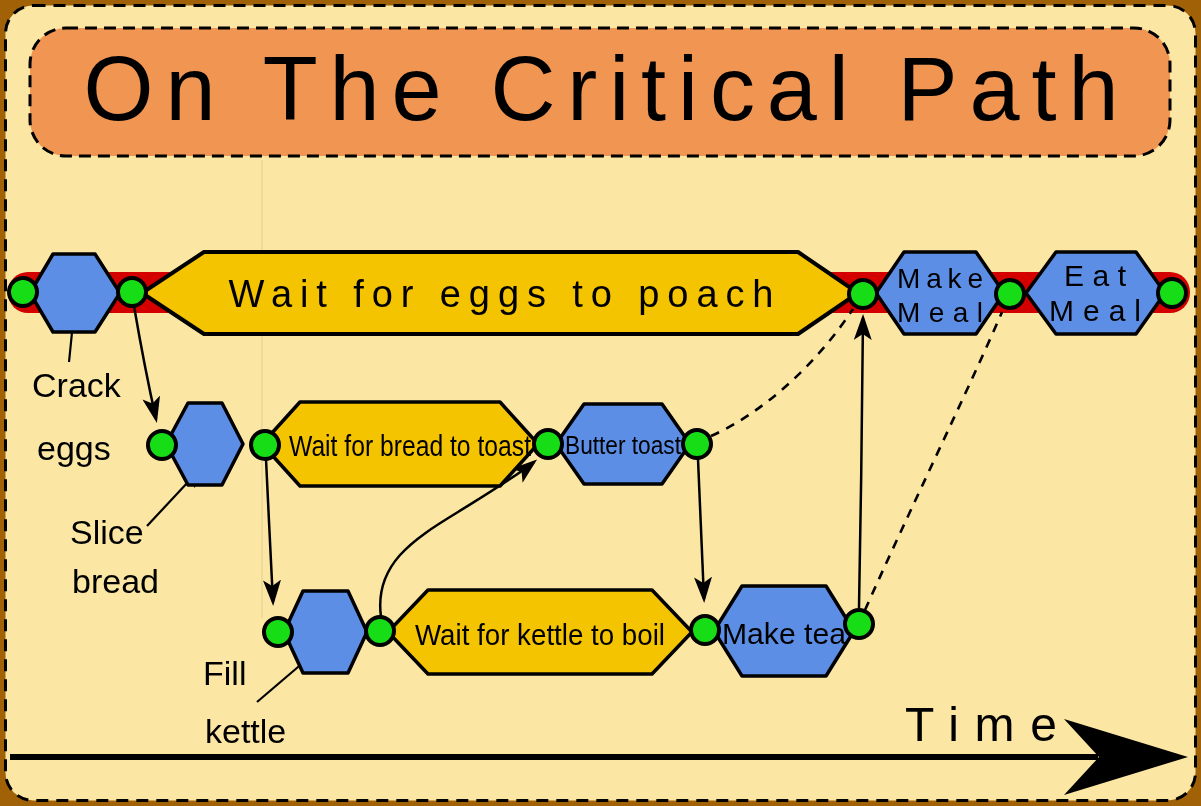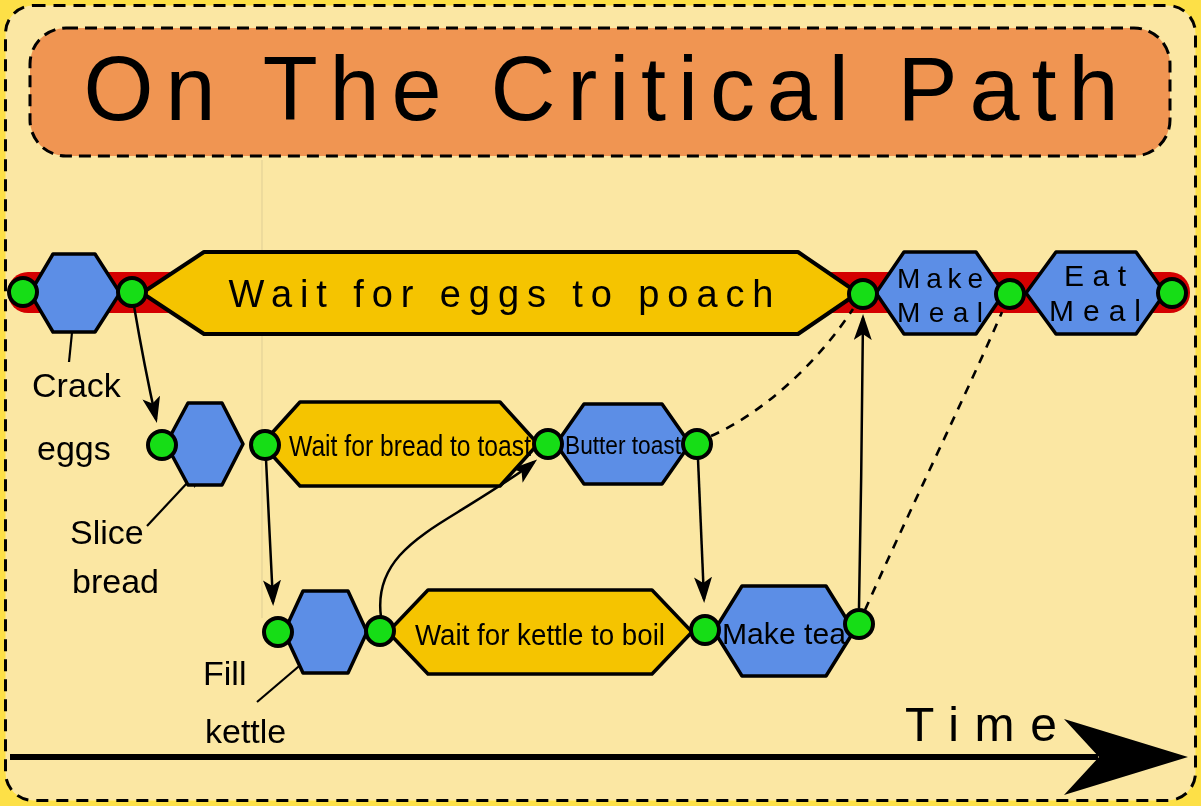--- a/index.html
+++ b/index.html
@@ -1,16 +1,16 @@
 <!DOCTYPE html>
 <html><head>
 <meta charset="utf-8">
 <style>
   html,body{margin:0;padding:0;background:#ffffff;}
-  .stage{position:relative;width:1201px;height:806px;background:#fde047;overflow:hidden;
+  .stage{position:relative;width:1201px;height:806px;background:#a16207;overflow:hidden;
          font-family:"Liberation Sans", sans-serif;}
   svg text{font-family:"Liberation Sans", sans-serif;fill:#000;}
   .hex{stroke:#000;stroke-width:3.5;stroke-linejoin:round;}
   .hex-big{stroke:#000;stroke-width:4;stroke-linejoin:round;}
   .node{stroke:#000;stroke-width:4;}
   .edge{fill:none;stroke:#000;stroke-width:2.5;}
   .edge-dashed{fill:none;stroke:#000;stroke-width:2.6;stroke-dasharray:9 8;}
   .label-arrow{fill:none;stroke:#000;stroke-width:2.2;}
   .faint{stroke:#c9b98a;stroke-width:1;opacity:.55;}
 </style>

